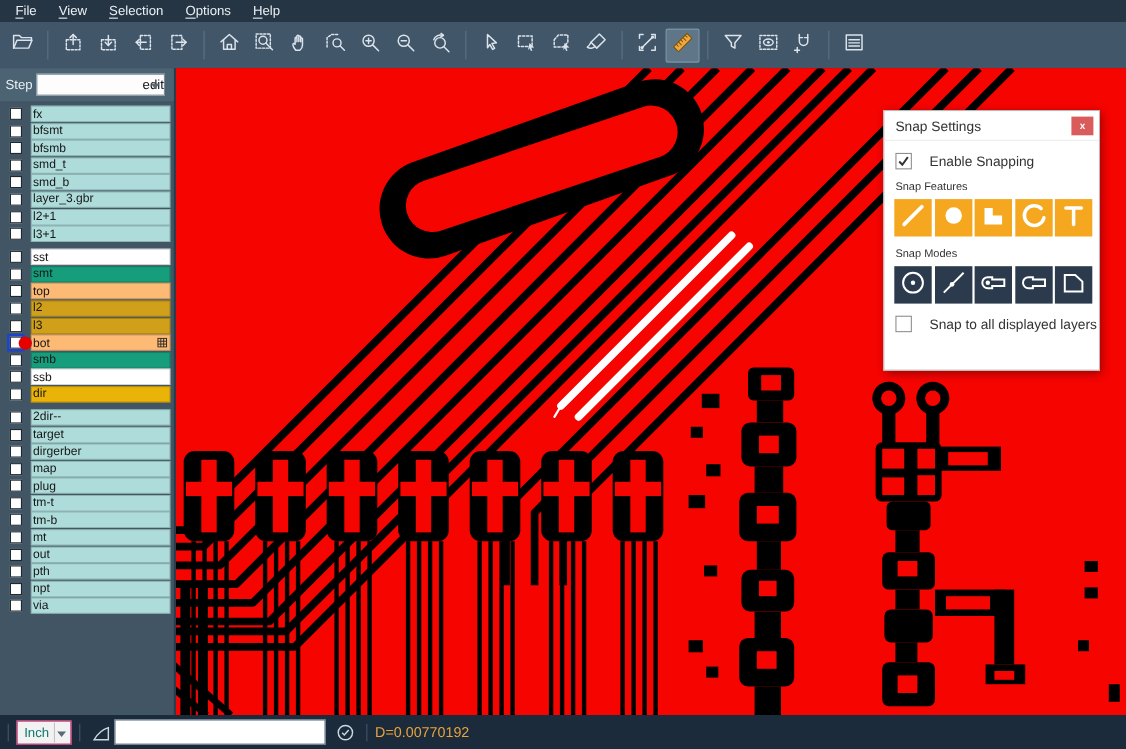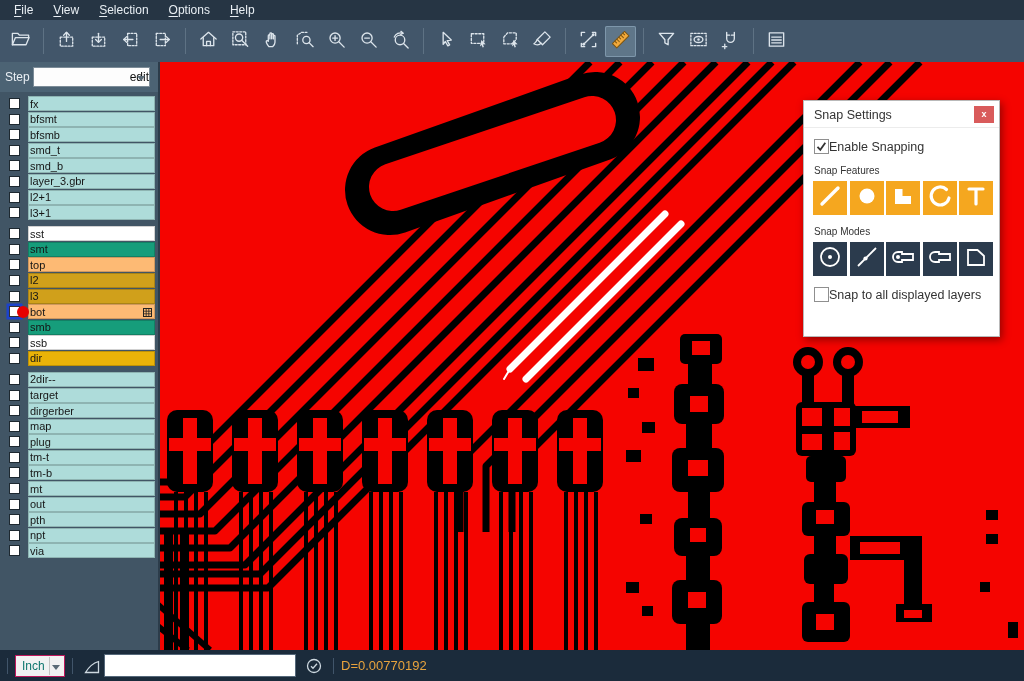--- a/index.html
+++ b/index.html
@@ -52,21 +52,21 @@
   #canvas { position:absolute; left:160px; top:62px; width:864px; height:588px; background:#f50400; overflow:hidden; }
   #canvas svg { display:block; }
 
   
   #snap-dialog { position:absolute; left:803px; top:100px; width:197px; height:237px; background:#fff;
                  border:1px solid #b9b9b9; box-shadow:2px 3px 8px rgba(0,0,0,.4); z-index:5; }
   #sd-titlebar { height:27px; border-bottom:1px solid #ececec; position:relative; }
   #sd-title { position:absolute; left:10px; top:7px; font-size:12.5px; color:#333;text-align:center; }
   #sd-close { position:absolute; right:5px; top:5px; width:20px; height:17px; background:#d95b5b; color:#fff;
               font-size:9px; font-weight:bold; text-align:center; line-height:17px; cursor:default; }
-  .sd-checkrow { display:flex; align-items:center; gap:0; margin:11px 0 0 10px; }
+  .sd-checkrow { display:flex; align-items:center; gap:16px; margin:11px 0 0 10px; }
   .sd-checkbox { width:15px; height:15px; background:#fff; border:1px solid #8f8f8f; flex:none;
                  display:flex; align-items:center; justify-content:center; }
   .sd-checklabel { font-size:12.5px; color:#333; }
   .sd-seclabel { margin:11px 0 0 10px; font-size:10px; color:#333; }
   .sd-iconrow { display:flex; gap:2.5px; margin:5px 0 0 9px; }
   .sd-fbtn { width:34px; height:34px; background:#f5a71f; display:flex; align-items:center; justify-content:center; }
   .sd-mbtn { width:34px; height:34px; background:#2b3b4d; display:flex; align-items:center; justify-content:center; }
   #sd-close-btn { margin:10px 9px 0 9px; width:179px; height:25px; background:#e7e7e7; border:1px solid #9b9b9b;
                   font-size:13px; color:#333; text-align:center; line-height:23px; cursor:default; }
 

